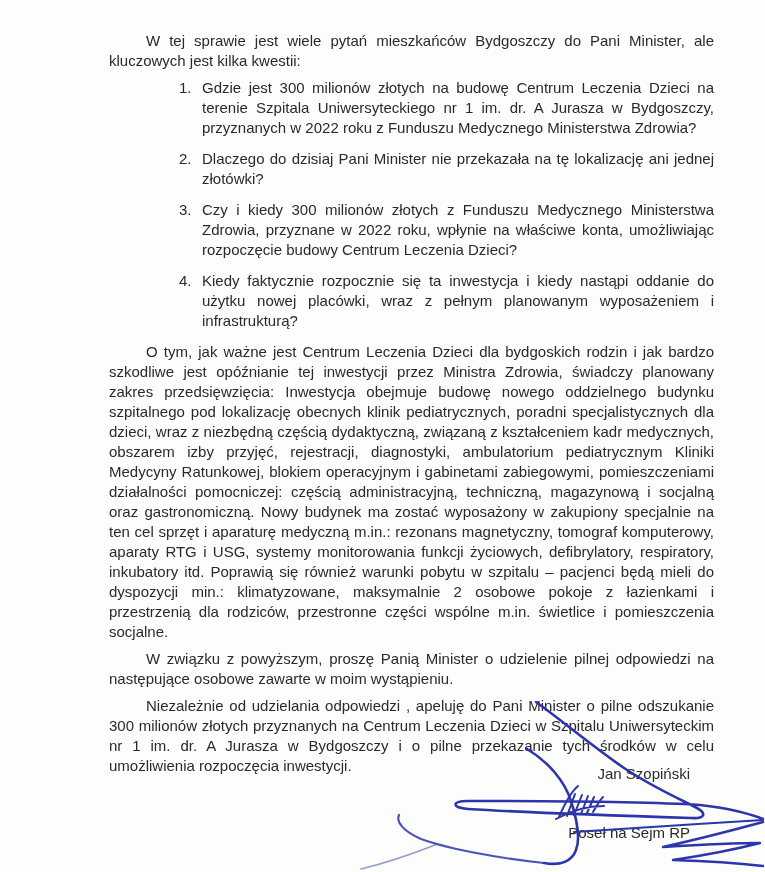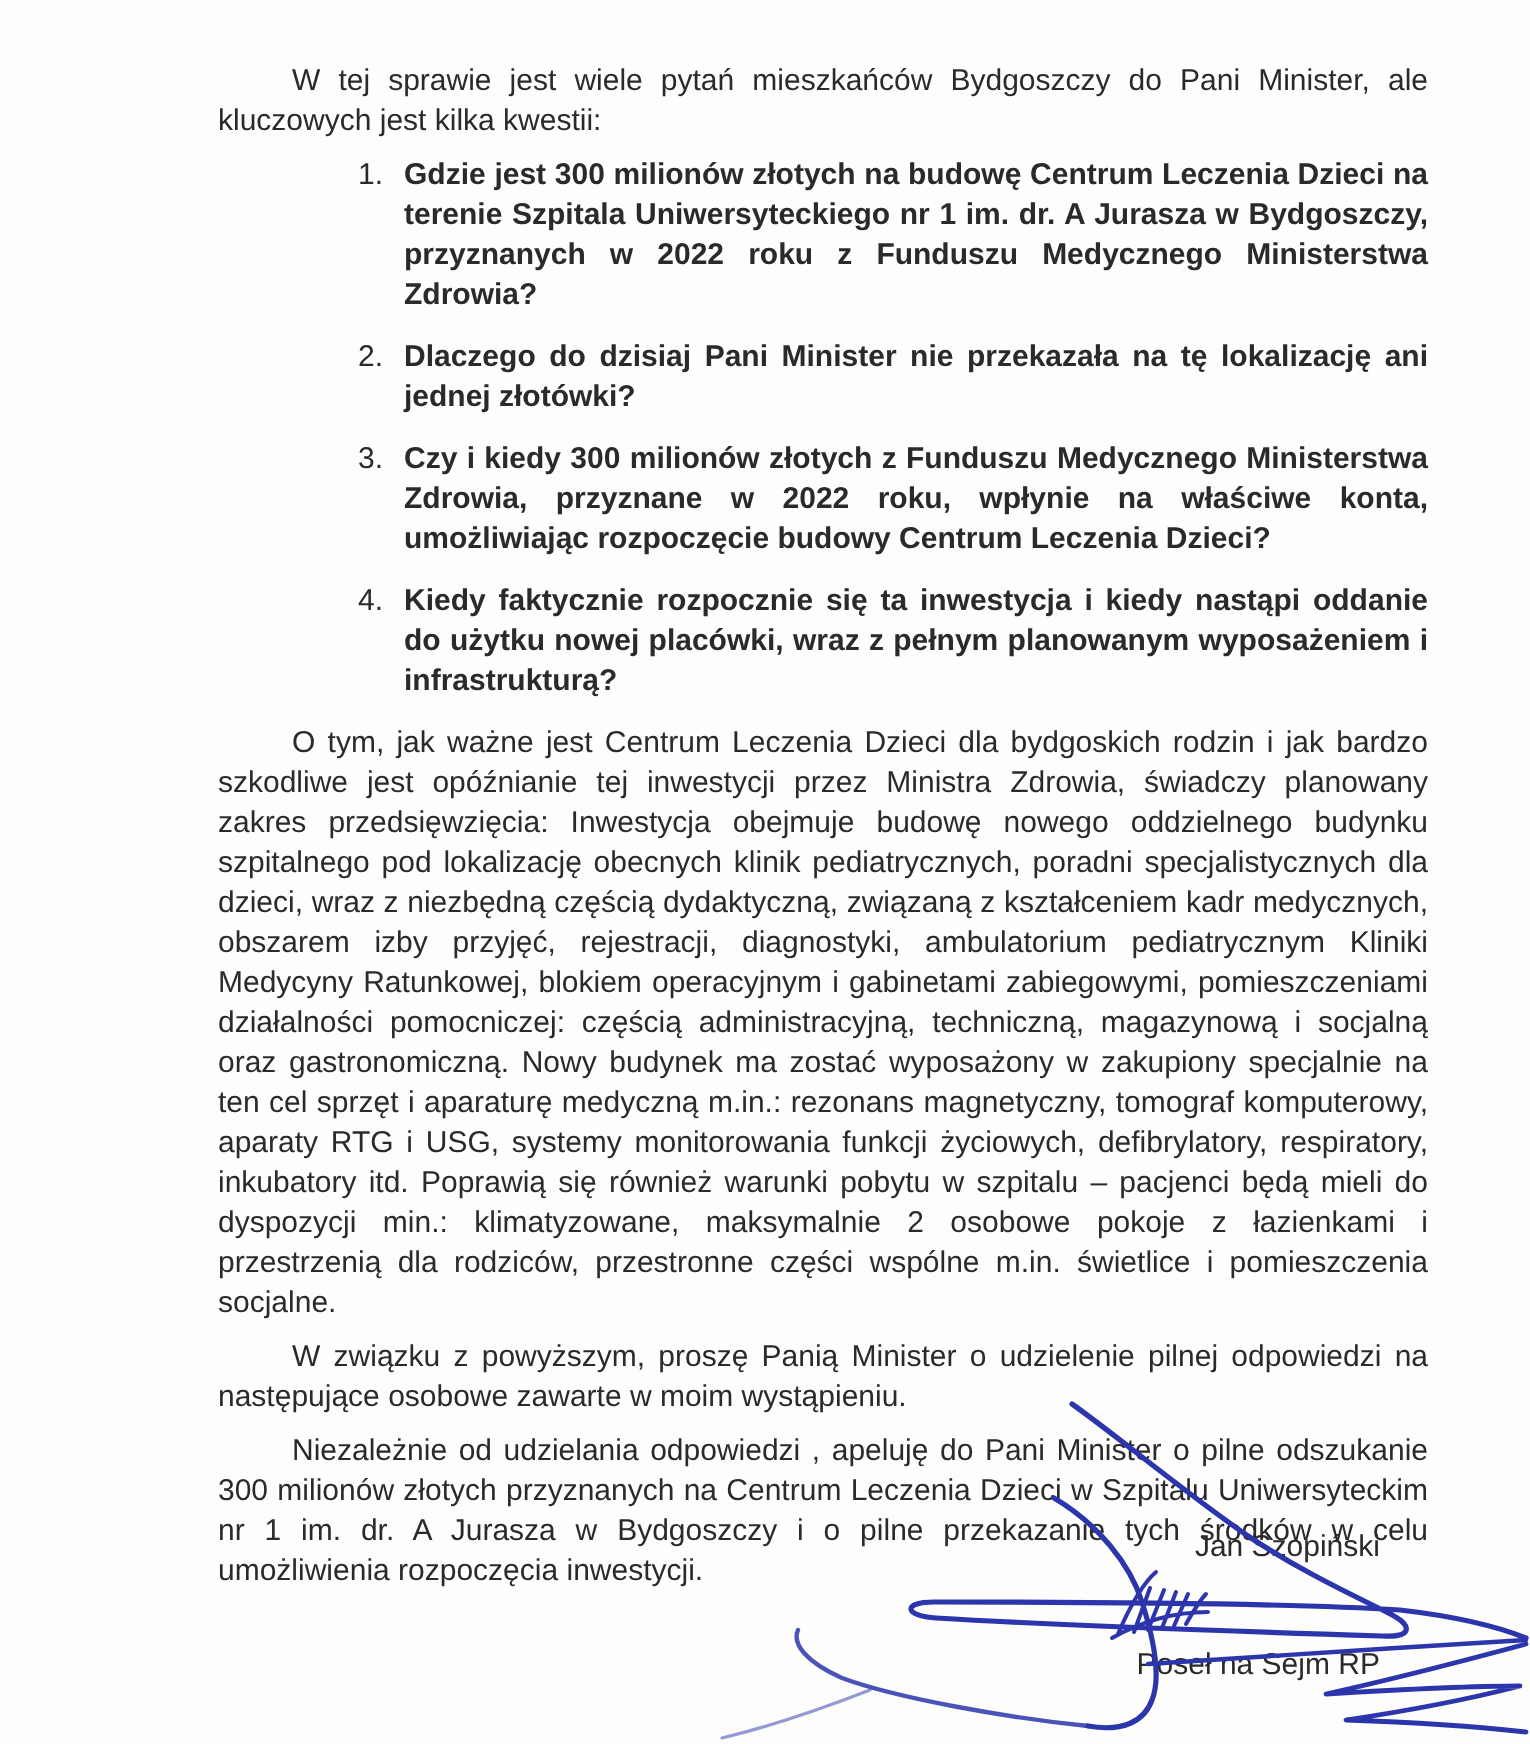--- a/index.html
+++ b/index.html
@@ -20,21 +20,21 @@
     font-size:15px;line-height:20px;margin-left:24px;
   }
   .para{
     margin:0 0 7px 0;
     text-indent:37px;
     text-align:justify;
   }
   .qlist{margin:5px 0 3px 0;padding-left:70px;}
   .q{display:flex;margin-bottom:11px;}
   .q-num{width:23px;flex:none;}
-  .q-text{flex:1;text-align:justify;font-weight:bold;}
+  .q-text{flex:1;text-align:justify;}
   .sig-line{
     position:absolute;
     right:75px;
     font-size:15px;line-height:20px;
     text-align:right;
     white-space:nowrap;
   }
   .sig-closing{top:734px;}
   .sig-name{top:764px;}
   .sig-title{top:823px;}

